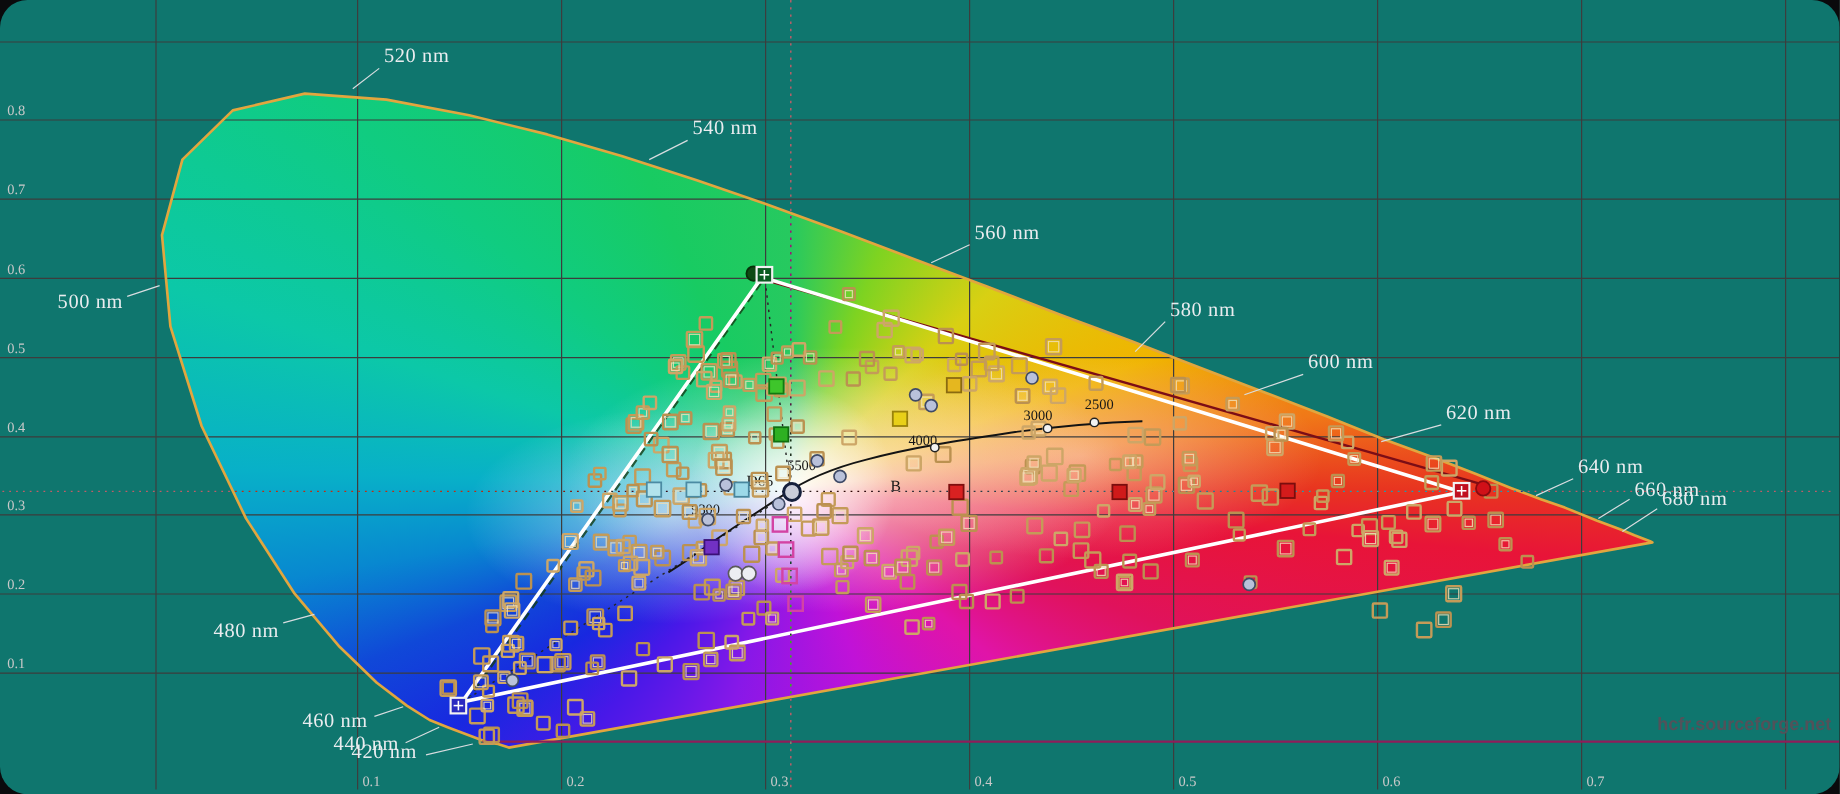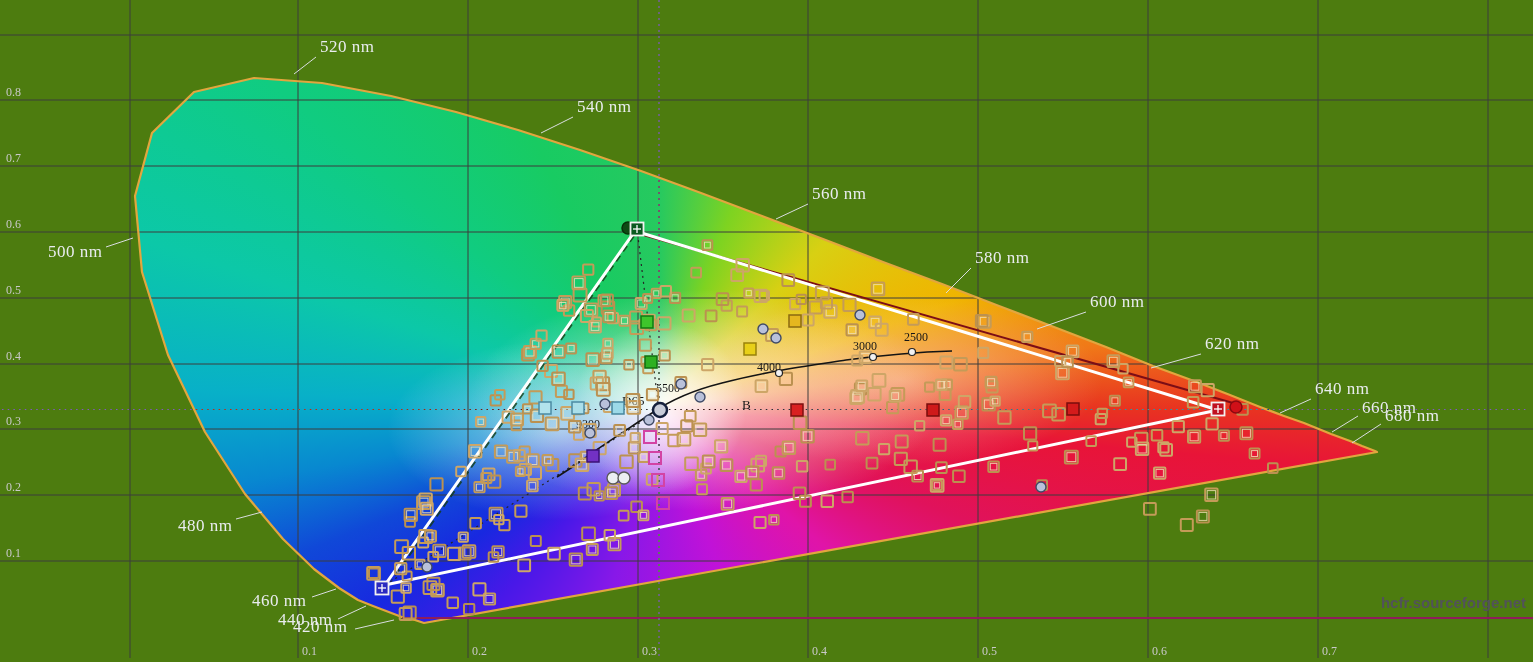--- a/index.html
+++ b/index.html
@@ -1,17 +1,17 @@
 <!DOCTYPE html>
 <html><head>
 <meta charset="utf-8">
 <style>
   html,body{margin:0;padding:0;background:#0a0a0c;}
-  .stage{position:relative;width:1533px;height:662px;background:#4d7c0f;overflow:hidden;
-         font-family:"Liberation Serif",serif;}
+  .stage{position:relative;width:1533px;height:662px;background:#0f766e;overflow:hidden;
+         font-family:"Liberation Serif",serif;border-radius:23px;}
   #horseshoe{position:absolute;left:0;top:0;width:1533px;height:662px;
     background:
       radial-gradient(circle 120px at 660px 408px, rgba(255,255,255,.93) 0%, rgba(255,255,255,0) 72%),
       radial-gradient(ellipse 320px 150px at 705px 400px, rgba(255,242,240,.78) 0%, rgba(255,242,240,0) 74%),
       radial-gradient(ellipse 230px 120px at 560px 430px, rgba(238,243,255,.6) 0%, rgba(238,243,255,0) 75%),
       radial-gradient(ellipse 260px 110px at 900px 380px, rgba(255,228,215,.5) 0%, rgba(255,228,215,0) 78%),
       conic-gradient(from 0deg at 660px 408px,
         #27c95f 0deg, #7ed321 20deg, #d8d013 45deg, #f0b400 70deg, #f07818 82deg,
         #e83420 90deg, #e81438 95deg, #e0125c 110deg, #e014a8 130deg, #c012d8 160deg,
         #8818e8 195deg, #4818e8 220deg, #1828e0 235deg, #1048d8 248deg, #0888d0 260deg,

